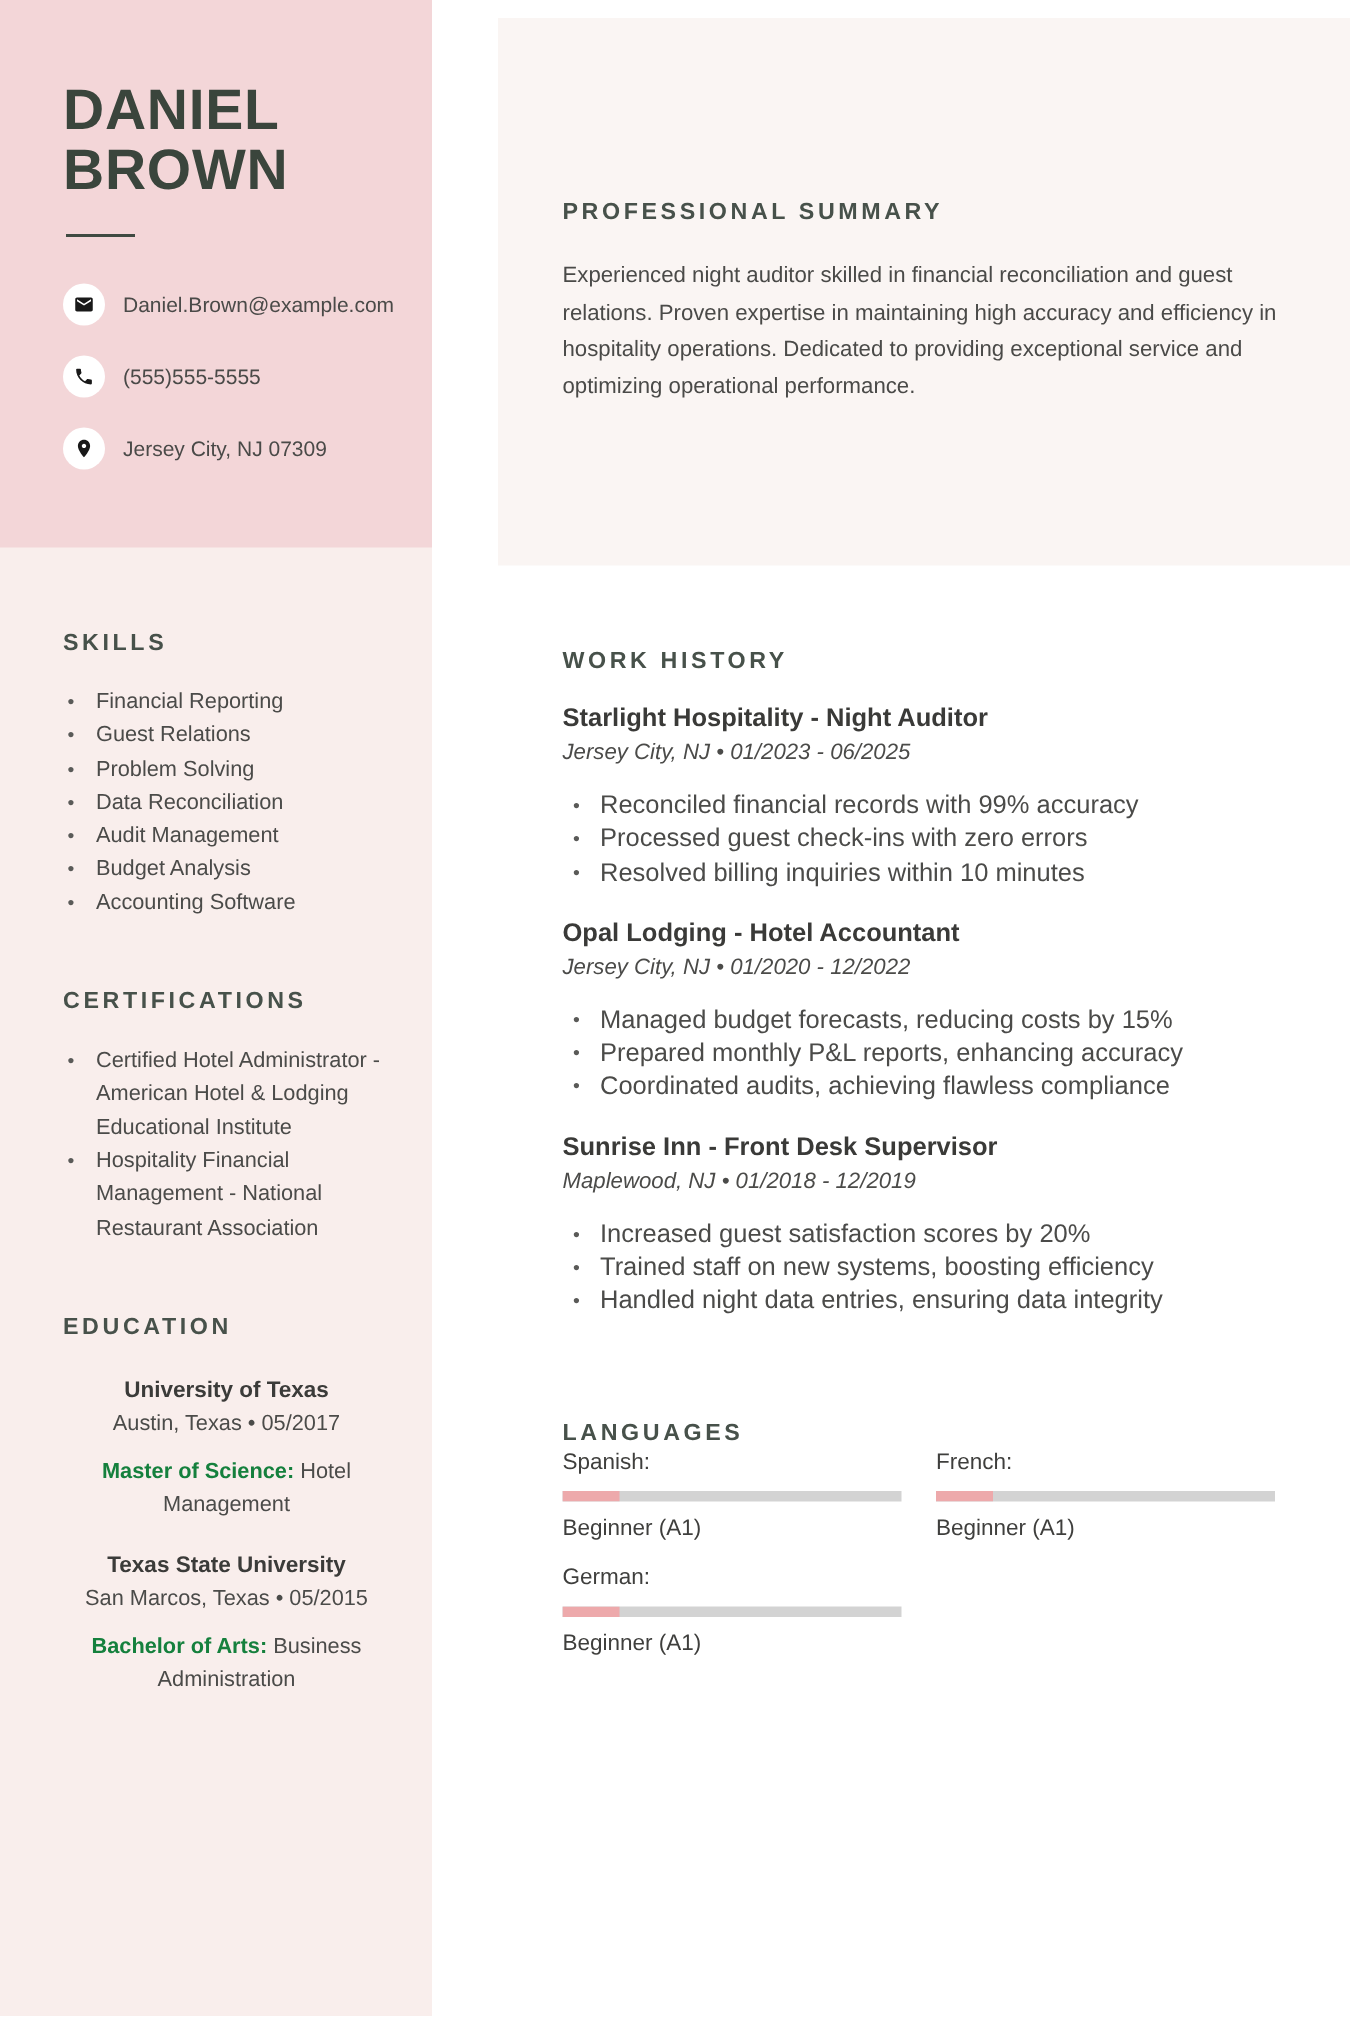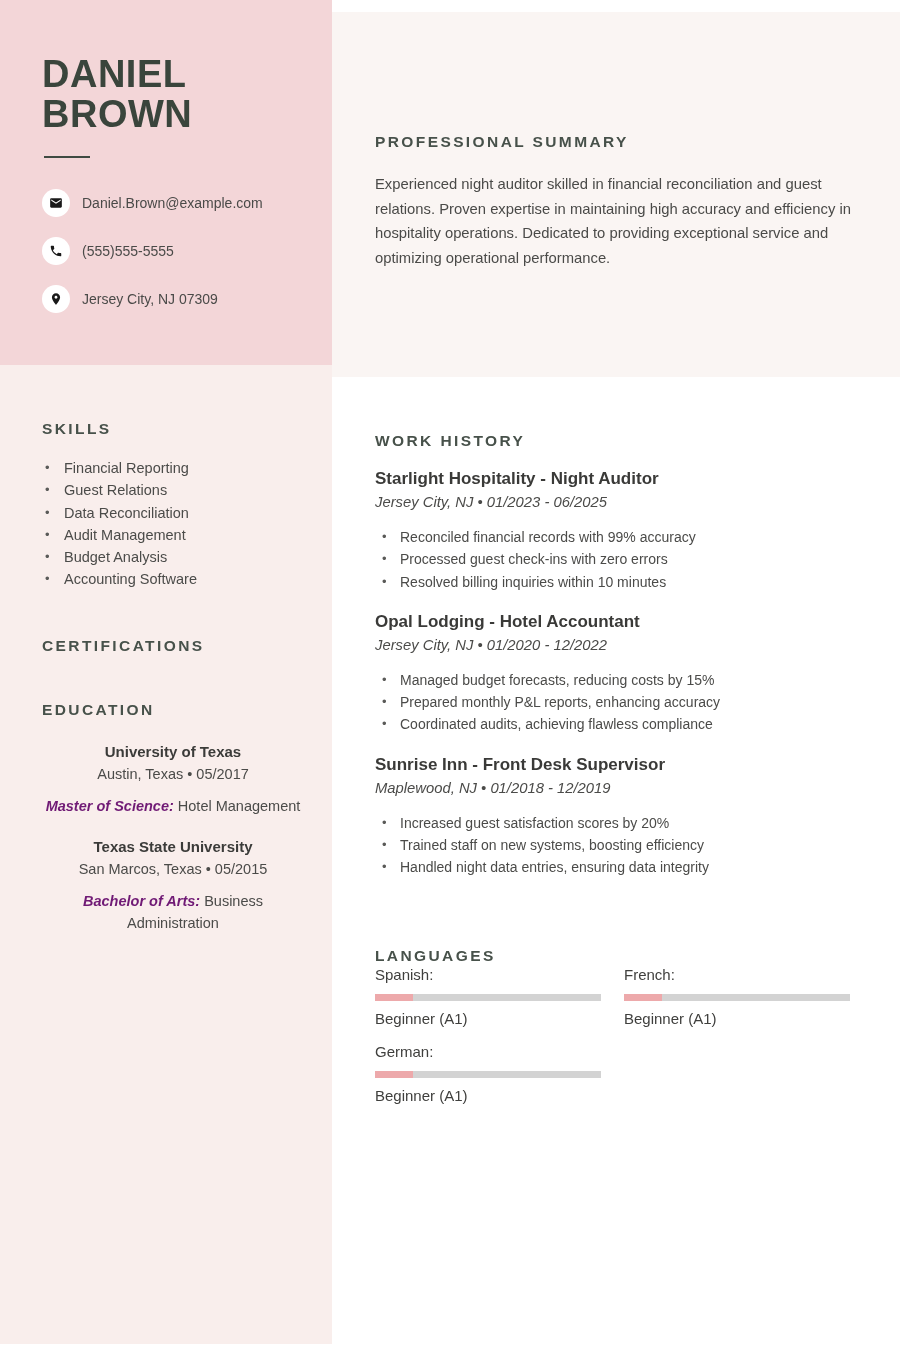--- a/index.html
+++ b/index.html
@@ -11,21 +11,21 @@
     width: 900px;
     height: 1350px;
     background: #ffffff;
     overflow: hidden;
   }
 
   
   .sidebar {
     position: absolute;
     left: 0; top: 0;
-    width: 332px;
+    width: 288px;
     height: 1344px;
     background: #f9eeec;
   }
   .sidebar-header {
     height: 365px;
     background: #f3d6d8;
     padding: 54px 28px 0 42px;
   }
   .name {
     display: flex;
@@ -85,21 +85,21 @@
     left: 3px;
     color: #5a5a58;
     font-size: 13px;
   }
 
   .edu-wrap { margin-top: 22px; }
   .edu { margin-bottom: 19px; text-align: center; }
   .edu-school { font-size: 15px; font-weight: 700; color: #3b3b39; line-height: 21px; }
   .edu-meta { font-size: 14.5px; color: #4b4b49; line-height: 21px; margin-top: 2px; }
   .edu-degree { font-size: 14.5px; color: #4b4b49; line-height: 22px; margin-top: 10px; }
-  .deg-title { font-weight: 700; font-style: italic; color: #701a75; }
+  .deg-title { font-weight: 700; color: #15803d; }
 
   
   .main {
     position: absolute;
     left: 332px; top: 12px;
     width: 568px;
     height: 1350px;
     background: #ffffff;
   }
   .main-header {
@@ -113,21 +113,21 @@
     line-height: 24.6px;
     color: #4a4a48;
   }
   .main-body { padding: 55px 42px 0 43px; }
 
   .job { margin-top: 18px; }
   .jobs { margin-top: 4px; }
   .job-title { font-size: 17px; font-weight: 700; color: #3a3a38; line-height: 21px; }
   .job-meta { font-size: 14.8px; font-style: italic; color: #4b4b49; line-height: 21px; margin-top: 3px; }
   ul.job-bullets { margin-top: 13px; }
-  ul.job-bullets li { padding-left: 25px; font-size: 14px; }
+  ul.job-bullets li { padding-left: 25px; font-size: 17px; }
   ul.job-bullets li::before { left: 7px; }
 
   .languages-section { margin-top: 68px; }
   .lang-grid {
     display: grid;
     grid-template-columns: 226px 226px;
     column-gap: 23px;
     row-gap: 13px;
   }
   .lang-name { font-size: 15px; color: #3f3f3d; line-height: 20px; }
@@ -181,29 +181,35 @@
       </div>
     </div>
 
     <div class="sidebar-body">
       <section class="side-section">
         <h2 class="sec">SKILLS</h2>
         <ul class="dotlist">
 
         <li>Financial Reporting</li>
             <li>Guest Relations</li>
+            <li>Problem Solving</li>
             <li>Data Reconciliation</li>
             <li>Audit Management</li>
             <li>Budget Analysis</li>
             <li>Accounting Software</li>
           </ul>
       </section>
 
       <section class="side-section">
         <h2 class="sec">CERTIFICATIONS</h2>
+        <ul class="dotlist">
+
+        <li>Certified Hotel Administrator - American Hotel &amp; Lodging Educational Institute</li>
+            <li>Hospitality Financial Management - National Restaurant Association</li>
+          </ul>
       </section>
 
       <section class="side-section">
         <h2 class="sec">EDUCATION</h2>
         <div class="edu-wrap">
 
             <div class="edu">
               <div class="edu-school">University of Texas</div>
               <div class="edu-meta">Austin, Texas  •  05/2017</div>
               <div class="edu-degree">

